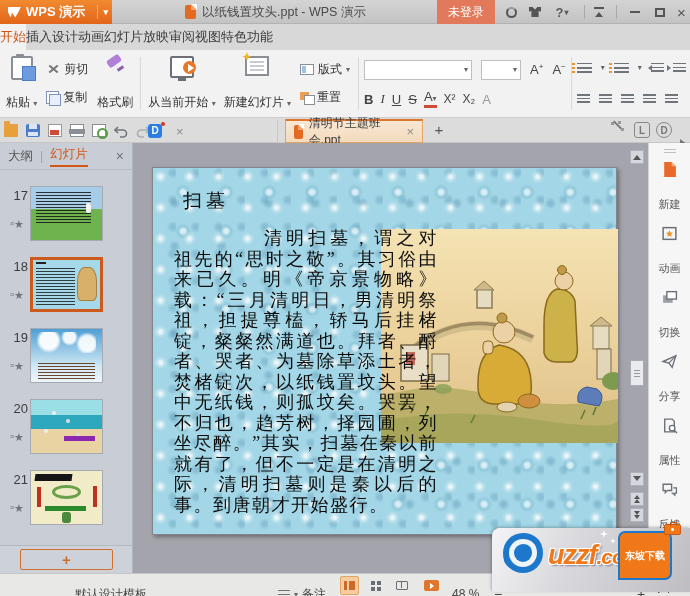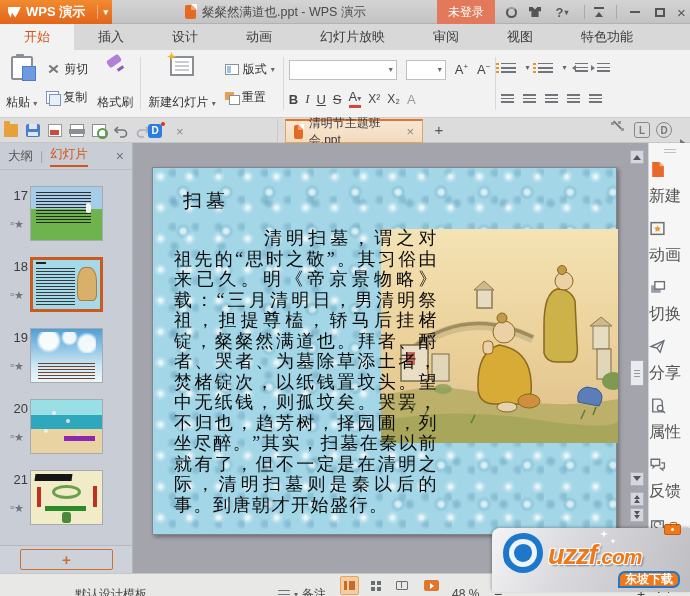--- a/index.html
+++ b/index.html
@@ -23,21 +23,21 @@
   .tb-sep{position:absolute;top:5px;width:1px;height:14px;background:#aaa;}
   .ico-collapse{left:590px;width:18px;flex-direction:column;}
   .ico-collapse b{width:10px;height:2px;background:#555;margin-bottom:1px;}
   .ico-collapse i{width:0;height:0;border:4px solid transparent;border-bottom:5px solid #555;margin-top:-2px;}
   .ico-min{left:625px;width:20px;}.ico-min i{width:10px;height:2px;background:#555;display:block;}
   .ico-max{left:650px;width:20px;}.ico-max i{width:10px;height:9px;border:2px solid #555;display:block;}
   .ico-close{left:673px;width:17px;font-size:15px;color:#555;}
 
   
   .ribbon-tabs{position:absolute;left:0;top:24px;width:690px;height:26px;background:#d8d8d8;display:flex;font-size:13px;color:#3b3b3b;}
-  .rtab{padding:0 24px;line-height:26px;cursor:default;}
+  .rtab{padding:0 0;line-height:26px;cursor:default;}
   .rtab.active{background:#f2f2f2;color:#d25516;}
 
   
   .ribbon{position:absolute;left:0;top:50px;width:690px;height:68px;background:#f2f2f2;border-bottom:1px solid #cfcfcf;display:flex;align-items:stretch;padding:3px 2px;}
   .rsep{width:1px;background:#d9d9d9;margin:4px 3px;}
   .bigbtn{display:flex;flex-direction:column;align-items:center;justify-content:space-between;padding:3px 4px;font-size:12px;color:#333;}
   .bigbtn .lbl{white-space:nowrap;}
   .cols{display:flex;flex-direction:column;justify-content:space-around;padding:2px 2px;}
   .smallbtn{display:flex;align-items:center;gap:4px;font-size:12px;color:#333;padding:2px 3px;}
   .carat{font-size:8px;color:#666;}
@@ -174,21 +174,21 @@
   .vthumb{position:absolute;left:0;top:210px;width:14px;height:26px;background:#e9ebef;border:1px solid #a8acb4;}
   .vthumb:before{content:"";position:absolute;left:3px;top:9px;width:6px;height:1px;background:#999;box-shadow:0 3px 0 #999,0 6px 0 #999;}
   .dbl{display:flex;flex-direction:column;gap:0;}
 
   
   .notes{position:absolute;left:137px;top:540px;width:511px;height:33px;background:#e3e3e3;border-top:1px solid #bfbfbf;border-left:1px solid #c4c4c4;color:#9c9c9c;font-size:13px;line-height:32px;padding-left:8px;}
 
   
   .rside{position:absolute;left:648px;top:143px;width:42px;height:453px;background:#f6f6f6;border-left:1px solid #d4d4d4;}
   .grip{margin:6px auto 4px;width:12px;height:1px;background:#c0c0c0;box-shadow:0 3px 0 #c0c0c0;}
-  .ritem{display:flex;flex-direction:column;gap:8px;padding:7px 0 6px;color:#555;font-size:16px;}
+  .ritem{display:flex;flex-direction:column;align-items:center;gap:19px;padding:7px 0 6px;color:#555;font-size:11px;}
   .ritem svg{display:block;}
 
   
   .status{position:absolute;left:0;top:573px;width:690px;height:23px;background:#e8e8e6;border-top:1px solid #c6c6c4;font-size:12px;color:#444;}
   .st{position:absolute;top:0;height:40px;display:flex;align-items:center;}
   .tmpl{left:75px;}
   .noteslbl{left:278px;gap:4px;}
   .ic-noteslist{width:12px;height:9px;background:repeating-linear-gradient(to bottom,#70757c 0 1.5px,transparent 1.5px 3.6px);}
   .view{width:19px;height:19px;top:2px;display:flex;align-items:center;justify-content:center;}
   .view.normal{left:340px;background:#f6cda2;border:1px solid #e2a563;border-radius:2px;}
@@ -213,42 +213,42 @@
      linear-gradient(#555 0 0) 0 0/4px 1.5px no-repeat,linear-gradient(#555 0 0) 0 0/1.5px 4px no-repeat,
      linear-gradient(#555 0 0) 100% 0/4px 1.5px no-repeat,linear-gradient(#555 0 0) 100% 0/1.5px 4px no-repeat,
      linear-gradient(#555 0 0) 0 100%/4px 1.5px no-repeat,linear-gradient(#555 0 0) 0 100%/1.5px 4px no-repeat,
      linear-gradient(#555 0 0) 100% 100%/4px 1.5px no-repeat,linear-gradient(#555 0 0) 100% 100%/1.5px 4px no-repeat;}
 
   
   .wmark{position:absolute;left:492px;top:528px;width:198px;height:64px;z-index:60;background:linear-gradient(115deg,#f4f4f6 0%,#d9d9dd 40%,#bdbdc2 100%);border-radius:8px 0 0 2px;box-shadow:-1px -1px 3px rgba(0,0,0,.25);}
   .wm-swirl{position:absolute;left:8px;top:2px;}
   .wm-text{position:absolute;left:56px;top:12px;font-weight:bold;font-style:italic;font-size:27px;color:#f07818;letter-spacing:-1px;text-shadow:-1px -1px 0 #fff,1px -1px 0 #fff,-1px 1px 0 #fff,1px 1px 0 #fff,2px 2px 2px rgba(0,0,60,.4);}
   .wm-text b{font-size:21px;}
-  .wm-badge{position:absolute;left:126px;top:3px;background:#f07818;border:2px solid #1d78cc;border-radius:7px 7px 7px 0;color:#fff;font-size:12px;font-weight:bold;padding:0 5px;line-height:13px;white-space:nowrap;margin-top:40px;}
+  .wm-badge{position:absolute;left:126px;top:3px;background:#f07818;border:2px solid #1d78cc;border-radius:7px 7px 7px 0;color:#fff;font-size:10px;font-weight:bold;padding:16px 5px;line-height:13px;white-space:nowrap;}
   .wm-case{position:absolute;left:172px;top:-4px;width:17px;height:11px;background:#f07818;border-radius:2px;border:1px solid #c85a10;}
   .wm-case:before{content:"";position:absolute;left:5px;top:-3px;width:5px;height:3px;border:1px solid #c85a10;border-bottom:none;border-radius:2px 2px 0 0;}
   .wm-case:after{content:"";position:absolute;left:6px;top:3px;width:3px;height:3px;background:#fff;border-radius:50%;}
   .wm-sp1,.wm-sp2{position:absolute;width:8px;height:8px;background:#fff;clip-path:polygon(50% 0,62% 38%,100% 50%,62% 62%,50% 100%,38% 62%,0 50%,38% 38%);filter:drop-shadow(0 0 1px #1d78cc);}
   .wm-sp1{left:108px;top:2px;}
   .wm-sp2{left:118px;top:10px;width:6px;height:6px;}
 </style>
 </head>
 <body>
 
 <div class="app">
 
   <div class="titlebar">
     <div class="wps-btn">
       <span class="wps-logo"></span>
       <span>WPS 演示</span>
       <span class="wps-caret">▾</span>
     </div>
     <div class="doc-title">
       <span class="ppt-ico"></span>
-      <span>粲粲然满道也.ppt - WPS 演示</span>
+      <span>以纸钱置坟头.ppt - WPS 演示</span>
     </div>
     <div class="login-btn">未登录</div>
     <div class="tb-ico ico-ring">
         <i></i>
       </div>
     <div class="tb-ico ico-shirt">
         <i></i>
       </div>
     <div class="tb-ico ico-help">
         <span>?</span>
@@ -293,20 +293,26 @@
       <div class="smallbtn">
         <span class="ic-copy"></span>
           <span>复制</span>
       </div>
     </div>
     <div class="bigbtn">
       <span class="ic-brush"></span>
       <span class="lbl">格式刷</span>
     </div>
     <div class="rsep"></div>
+    <div class="bigbtn">
+      <span class="ic-mon">
+          <i></i>
+        </span>
+      <span class="lbl"><span>从当前开始</span> <span class="carat">▾</span></span>
+    </div>
     <div class="bigbtn">
       <span class="ic-nslide"></span>
       <span class="lbl"><span>新建幻灯片</span> <span class="carat">▾</span></span>
     </div>
     <div class="cols">
       <div class="smallbtn">
         <span class="ic-layout"></span>
           <span>版式</span>
           <span class="carat">▾</span>
       </div>

